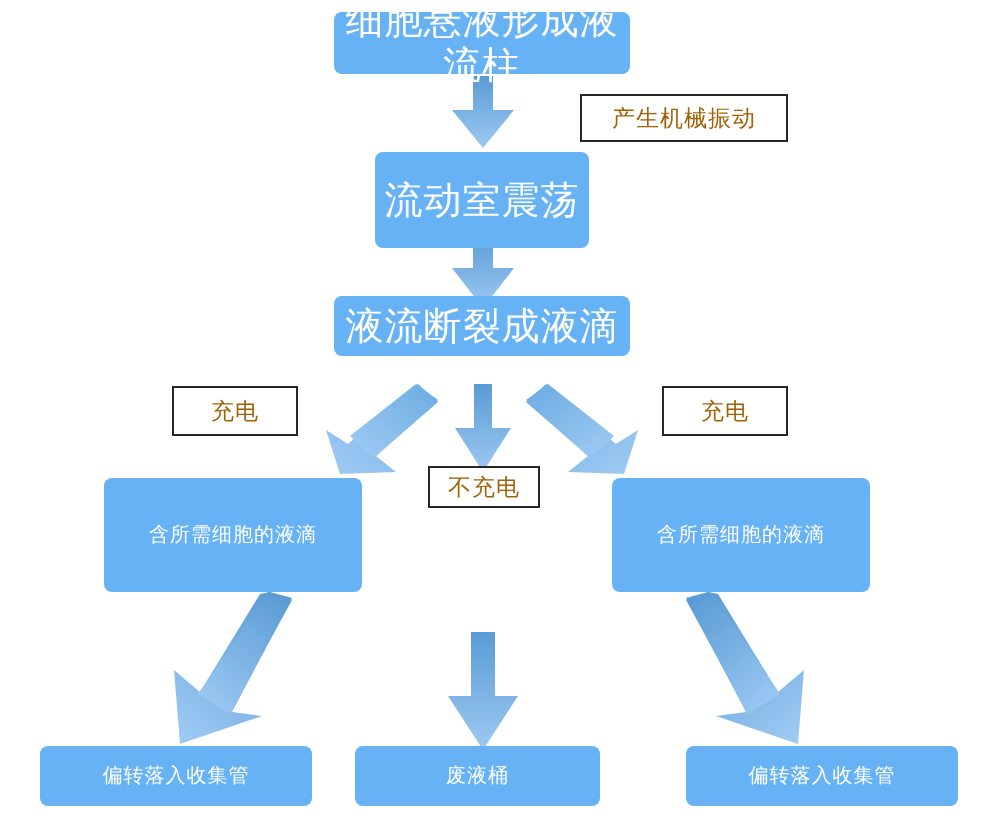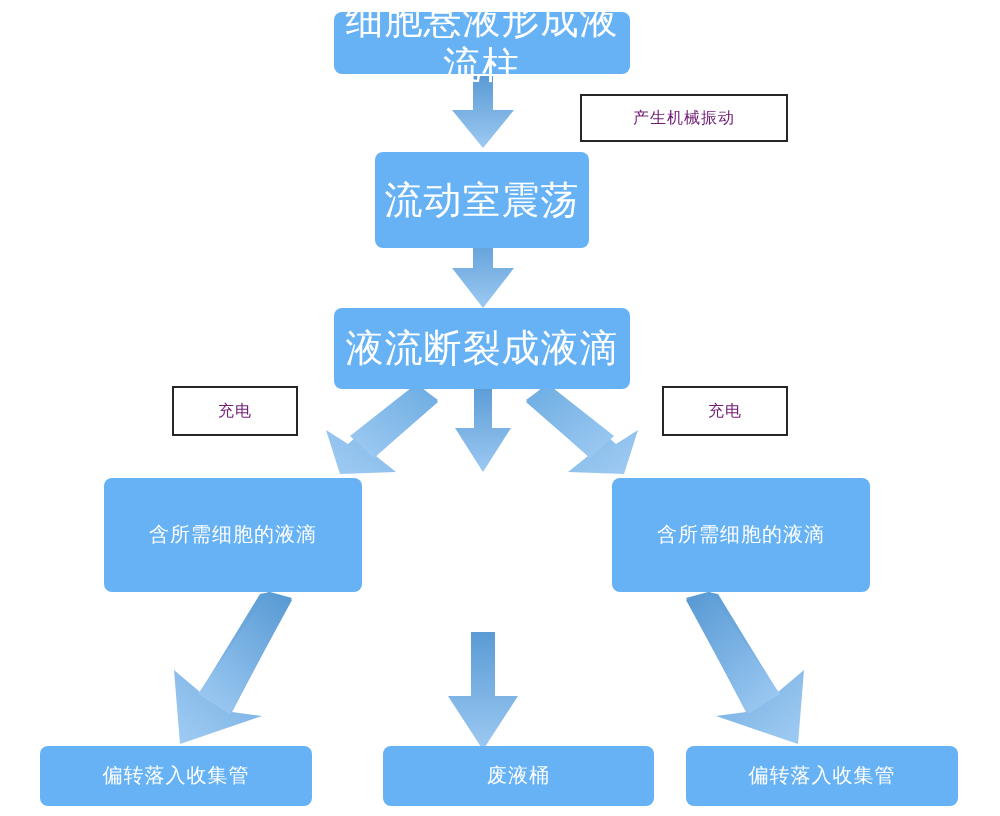--- a/index.html
+++ b/index.html
@@ -35,22 +35,22 @@
   }
   .node-lg { font-size: 38px; }
   .node-md { font-size: 20px; }
   .node-sm { font-size: 25px; }
   
   .label-box {
     position: absolute;
     box-sizing: border-box;
     background: #ffffff;
     border: 2px solid #262626;
-    color: #701a75;
-    font-size: 16px;
+    color: #a16207;
+    font-size: 23px;
     display: flex;
     align-items: center;
     justify-content: center;
     text-align: center;
     letter-spacing: 1px;
     z-index: 5;
   }
   
   .arrow {
     position: absolute;
@@ -100,21 +100,21 @@
   <div class="label-box" style="left:580px; top:94px; width:208px; height:48px;">产生机械振动</div>
 
   <div class="node node-lg" style="left:375px; top:152px; width:214px; height:96px;">流动室震荡</div>
 
   <div class="arrow" style="left:452px; top:232px; width:62px; height:76px;">
     <svg width="62" height="76" viewBox="0 0 62 76">
       <polygon points="21,0 41,0 41,36 62,36 31,76 0,36 21,36" fill="url(#gradV)"></polygon>
     </svg>
   </div>
 
-  <div class="node node-lg" style="left:334px; top:308px; width:296px; height:81px;">液流断裂成液滴</div>
+  <div class="node node-lg" style="left:334px; top:296px; width:296px; height:60px;">液流断裂成液滴</div>
 
   <div class="arrow" style="left:318px; top:384px; width:120px; height:90px;">
     <svg width="120" height="90" viewBox="0 0 120 90">
       <polygon points="100,0 120,18 58,72 78,88 22,90 8,46 30,60 92,6" fill="url(#gradFanL)"></polygon>
       <polygon points="98,0 120,16 56,74 32,52" fill="url(#gradFanL)"></polygon>
     </svg>
   </div>
 
   <div class="arrow" style="left:455px; top:384px; width:56px; height:88px;">
     <svg width="56" height="88" viewBox="0 0 56 88">
@@ -124,20 +124,21 @@
 
   <div class="arrow" style="left:526px; top:384px; width:120px; height:90px;">
     <svg width="120" height="90" viewBox="0 0 120 90">
       <polygon points="20,0 0,18 62,72 42,88 98,90 112,46 90,60 28,6" fill="url(#gradFanR)"></polygon>
       <polygon points="22,0 0,16 64,74 88,52" fill="url(#gradFanR)"></polygon>
     </svg>
   </div>
 
   <div class="label-box" style="left:172px; top:386px; width:126px; height:50px;">充电</div>
 
+  <div class="label-box" style="left:428px; top:466px; width:112px; height:42px;">不充电</div>
 
   <div class="label-box" style="left:662px; top:386px; width:126px; height:50px;">充电</div>
 
   <div class="node node-md" style="left:104px; top:478px; width:258px; height:114px;">含所需细胞的液滴</div>
 
 
   <div class="node node-md" style="left:612px; top:478px; width:258px; height:114px;">含所需细胞的液滴</div>
 
   <div class="arrow" style="left:152px; top:592px; width:140px; height:152px;">
     <svg width="140" height="152" viewBox="0 0 140 152">
@@ -154,17 +155,17 @@
 
   <div class="arrow" style="left:686px; top:592px; width:140px; height:152px;">
     <svg width="140" height="152" viewBox="0 0 140 152">
       <polygon points="22,0 0,6 60,120 30,124 112,152 118,78 92,100 32,2" fill="url(#gradDR)"></polygon>
       <polygon points="24,0 0,8 62,122 94,102" fill="url(#gradDR)"></polygon>
     </svg>
   </div>
 
   <div class="node node-md" style="left:40px; top:746px; width:272px; height:60px;">偏转落入收集管</div>
 
-  <div class="node node-md" style="left:355px; top:746px; width:271px; height:60px;margin-left:28px;">废液桶</div>
+  <div class="node node-md" style="left:355px; top:746px; width:245px; height:60px;">废液桶</div>
 
   <div class="node node-md" style="left:686px; top:746px; width:272px; height:60px;">偏转落入收集管</div>
 
 </div>
 
 </body></html>

